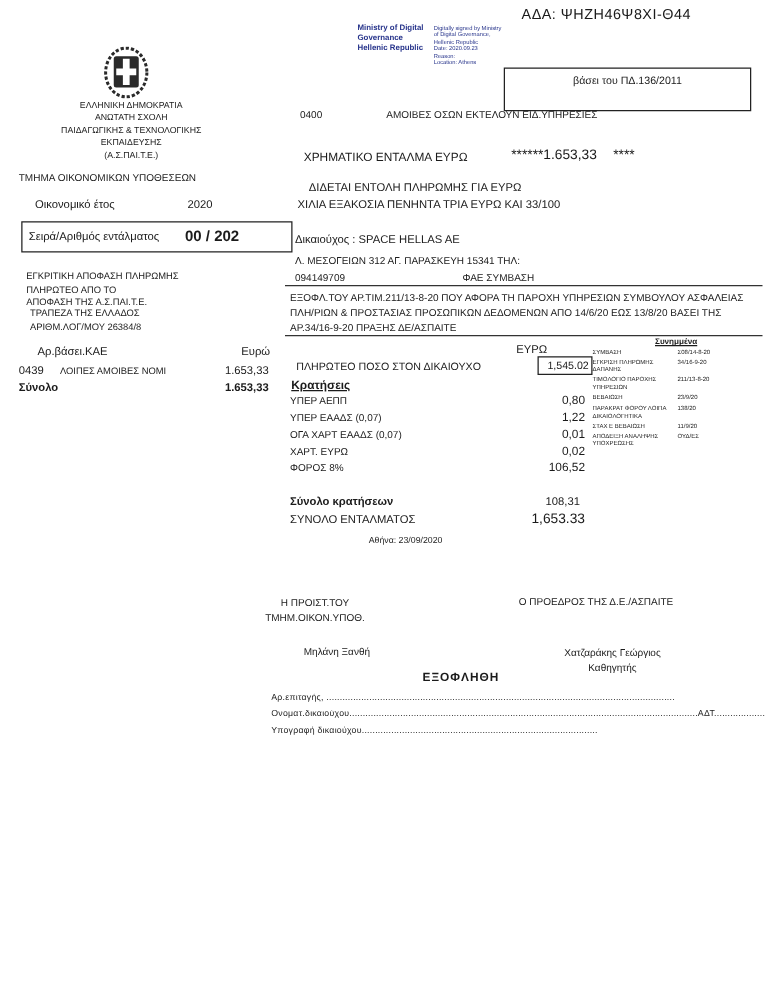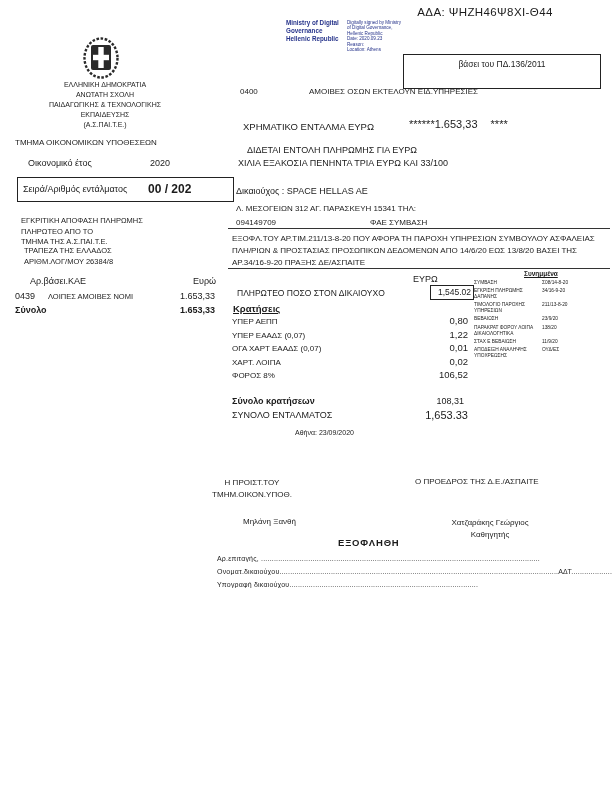--- a/index.html
+++ b/index.html
@@ -94,21 +94,21 @@
 
   <div class="abs hline" style="left:228px;top:228px;width:382px;"></div>
 
   <div class="abs" style="left:232px;top:233px;width:378px;font-size:8px;line-height:11.8px;">ΕΞΟΦΛ.ΤΟΥ ΑΡ.ΤΙΜ.211/13-8-20 ΠΟΥ ΑΦΟΡΑ ΤΗ ΠΑΡΟΧΗ ΥΠΗΡΕΣΙΩΝ ΣΥΜΒΟΥΛΟΥ ΑΣΦΑΛΕΙΑΣ ΠΛΗ/ΡΙΩΝ &amp; ΠΡΟΣΤΑΣΙΑΣ ΠΡΟΣΩΠΙΚΩΝ ΔΕΔΟΜΕΝΩΝ  ΑΠΟ 14/6/20 ΕΩΣ 13/8/20 ΒΑΣΕΙ ΤΗΣ ΑΡ.34/16-9-20 ΠΡΑΞΗΣ ΔΕ/ΑΣΠΑΙΤΕ</div>
 
   <div class="abs hline" style="left:228px;top:268px;width:382px;"></div>
 
   <div class="abs" style="left:21px;top:216px;font-size:7.5px;line-height:10.5px;">
     <div>ΕΓΚΡΙΤΙΚΗ ΑΠΟΦΑΣΗ ΠΛΗΡΩΜΗΣ</div>
     <div>ΠΛΗΡΩΤΕΟ ΑΠΟ ΤΟ</div>
-    <div>ΤΜΗΜΑ ΤΗΣ Α.Σ.ΠΑΙ.Τ.Ε.</div>
+    <div>ΑΠΟΦΑΣΗ ΤΗΣ Α.Σ.ΠΑΙ.Τ.Ε.</div>
   </div>
   <div class="abs" style="left:24px;top:246px;font-size:7.5px;line-height:10.5px;">
     <div>ΤΡΑΠΕΖΑ ΤΗΣ ΕΛΛΑΔΟΣ</div>
     <div>ΑΡΙΘΜ.ΛΟΓ/ΜΟΥ 26384/8</div>
   </div>
 
   <div class="abs" style="left:30px;top:276px;font-size:9px;">Αρ.βάσει.ΚΑΕ</div>
   <div class="abs" style="left:193px;top:276px;font-size:9px;">Ευρώ</div>
 
   <div class="abs" style="left:15px;top:291px;font-size:9px;">0439</div>
@@ -132,21 +132,21 @@
     </div>
     <div class="ded-row">
       <span class="lbl">ΥΠΕΡ ΕΑΑΔΣ (0,07)</span>
       <span class="amt">1,22</span>
     </div>
     <div class="ded-row">
       <span class="lbl">ΟΓΑ ΧΑΡΤ ΕΑΑΔΣ (0,07)</span>
       <span class="amt">0,01</span>
     </div>
     <div class="ded-row">
-      <span class="lbl">ΧΑΡΤ. ΛΟΙΠΑ</span>
+      <span class="lbl">ΧΑΡΤ. ΕΥΡΩ</span>
       <span class="amt">0,02</span>
     </div>
     <div class="ded-row">
       <span class="lbl">ΦΟΡΟΣ 8%</span>
       <span class="amt">106,52</span>
     </div>
   </div>
 
   <div class="abs b" style="left:232px;top:396px;font-size:9px;">Σύνολο κρατήσεων</div>
   <div class="abs rt" style="left:404px;top:396px;width:60px;font-size:9px;">108,31</div>

